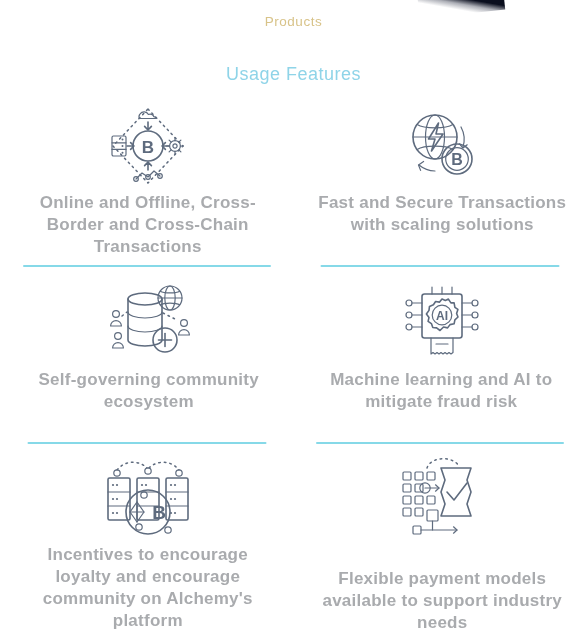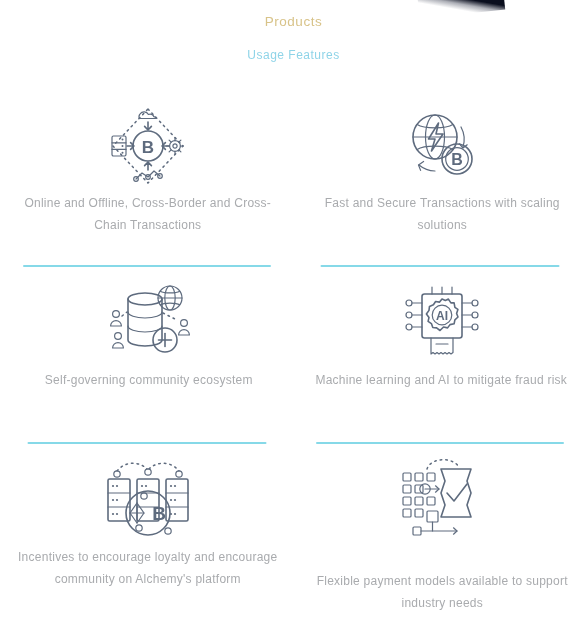--- a/index.html
+++ b/index.html
@@ -22,23 +22,23 @@
   }
 
   .section-title {
     position:absolute; top:14px; left:0; width:587px;
     text-align:center;
     font-size:13.5px; letter-spacing:.55px;
     color:#d8c389;
     font-weight:400;
   }
   .section-subtitle {
-    position:absolute; top:48px; left:0; width:587px;
+    position:absolute; top:64px; left:0; width:587px;
     text-align:center;
-    font-size:12px; letter-spacing:.5px;
+    font-size:18px; letter-spacing:.5px;
     color:#8fd4e8;
     font-weight:400;
   }
 
   .grid {
     position:absolute; top:100px; left:0;
     width:587px;
     display:grid;
     grid-template-columns:1fr 1fr;
     grid-auto-rows:177px;
@@ -51,25 +51,25 @@
 
   .icon-wrap {
     height:92px; width:100%;
     display:flex; align-items:center; justify-content:center;
   }
   .icon-wrap svg { display:block; }
 
   .caption {
     width:100%;
     text-align:center;
-    font-size:12px;
+    font-size:17px;
     line-height:22px;
     color:#a9abae;
     letter-spacing:.25px;
-    font-weight:400;
+    font-weight:700;
   }
 
   .divider {
     position:absolute;
     left:50%; transform:translateX(-50%);
     bottom:10px;
     width:248px; height:2px;
     background:#86d9e8;
     border-radius:2px;
   }

